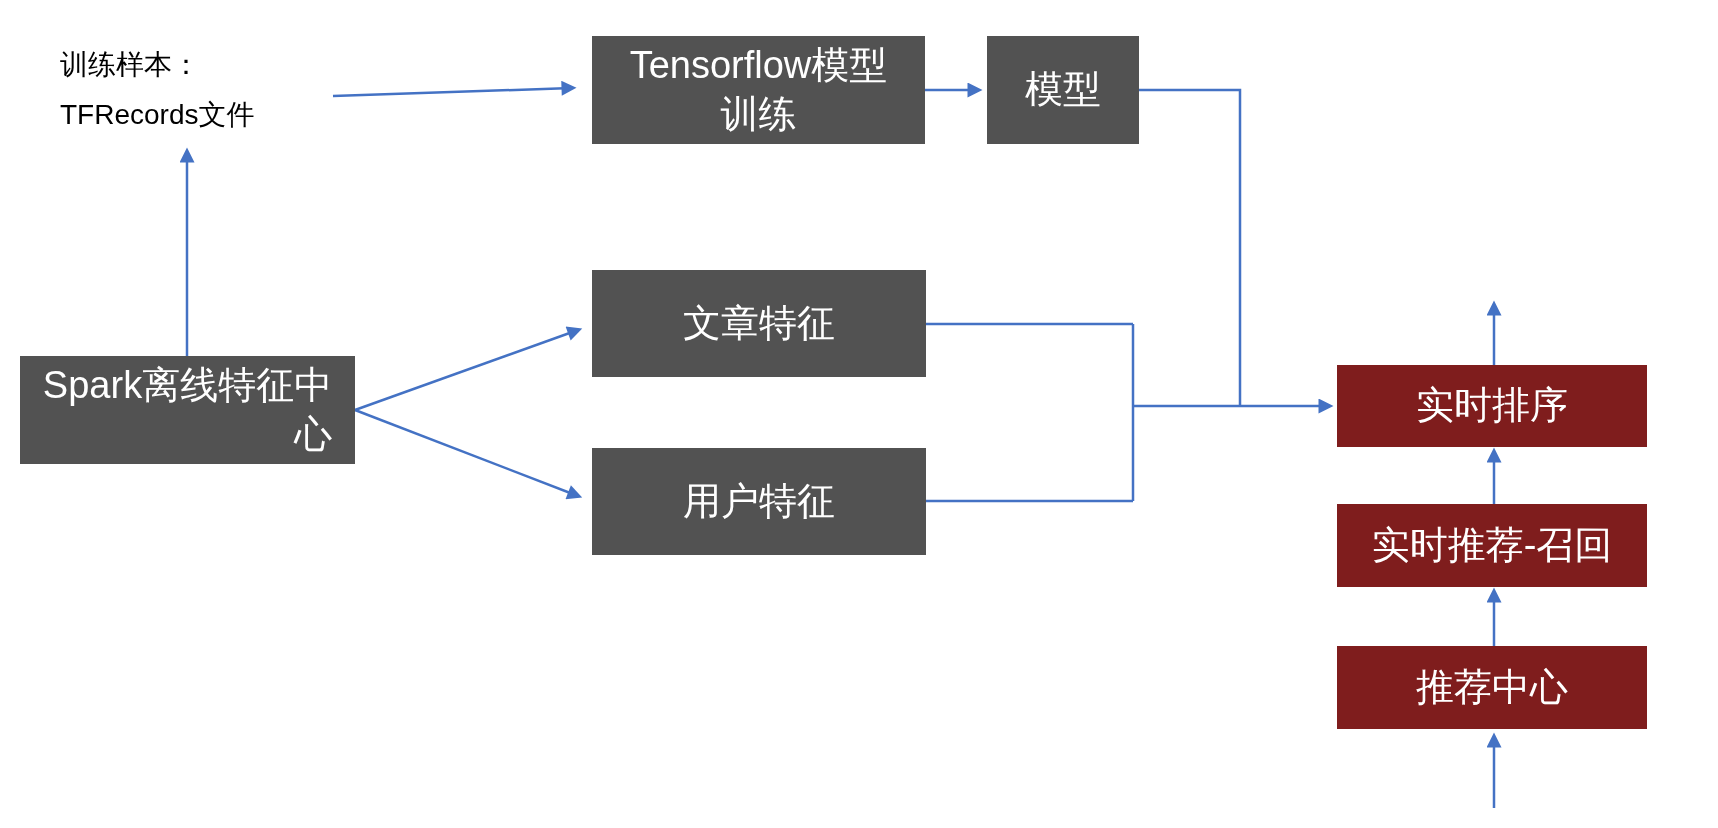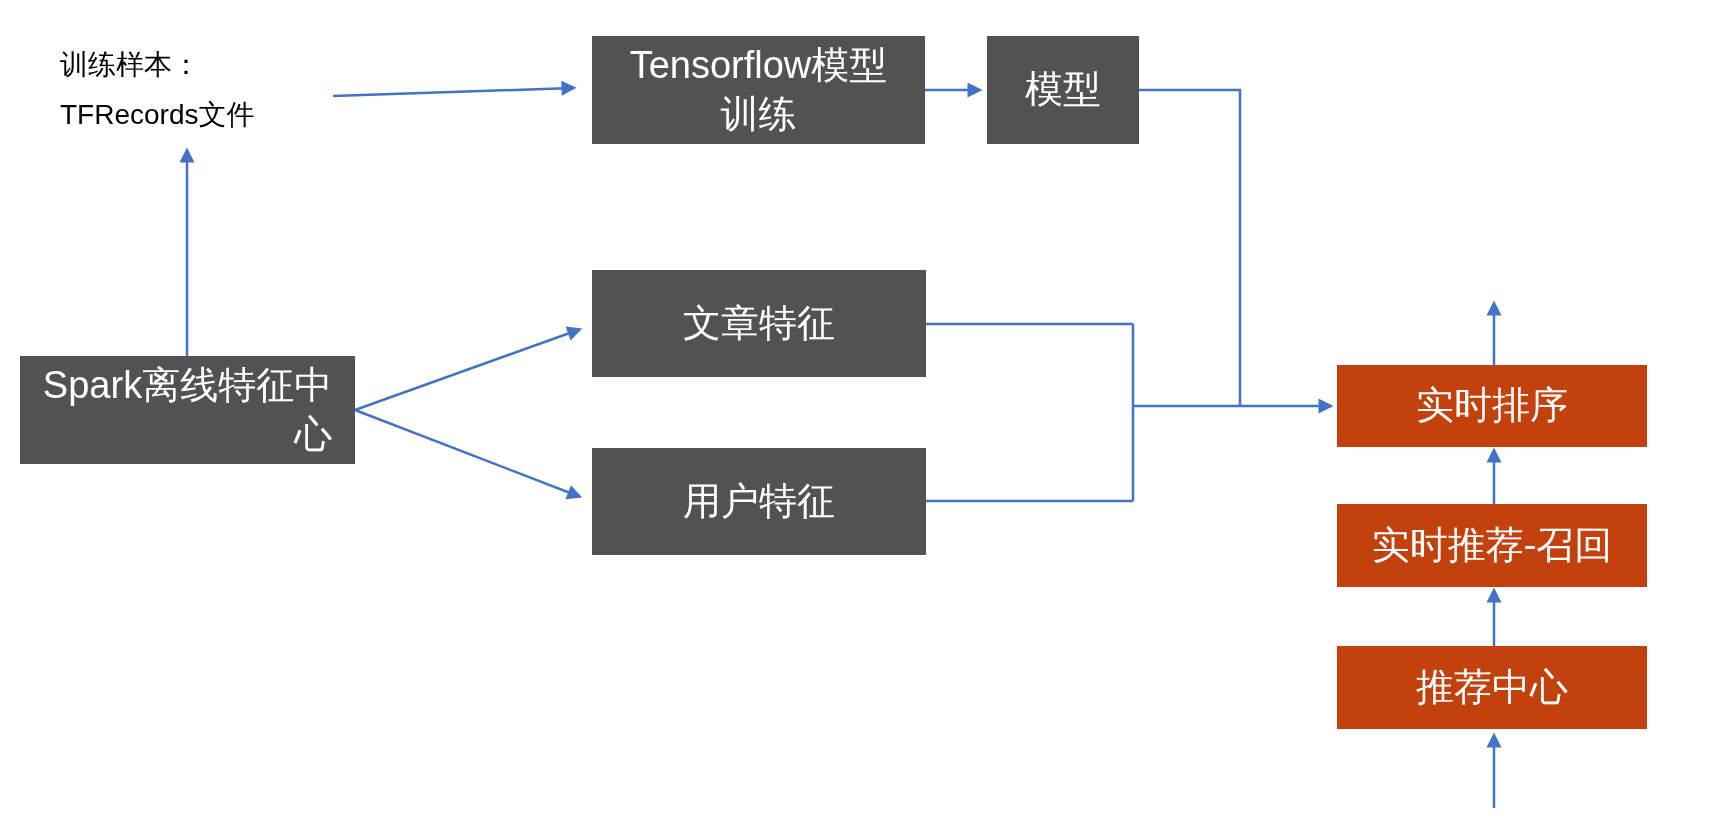--- a/index.html
+++ b/index.html
@@ -34,21 +34,21 @@
     align-items: center;
     justify-content: center;
     text-align: center;
     color: #ffffff;
     font-size: 38px;
     line-height: 1.29;
     white-space: pre-line;
     box-sizing: border-box;
   }
   .node.dark { background: #525252; }
-  .node.blue { background: #c2410c; }
+  .node.blue { background: #7f1d1d; }
   .free-label {
     position: absolute;
     color: #000000;
     font-size: 28px;
     line-height: 50px;
     white-space: pre-line;
     text-align: left;
   }
   
   #n-tensorflow { left: 592px; top: 36px;  width: 333px; height: 108px; }

